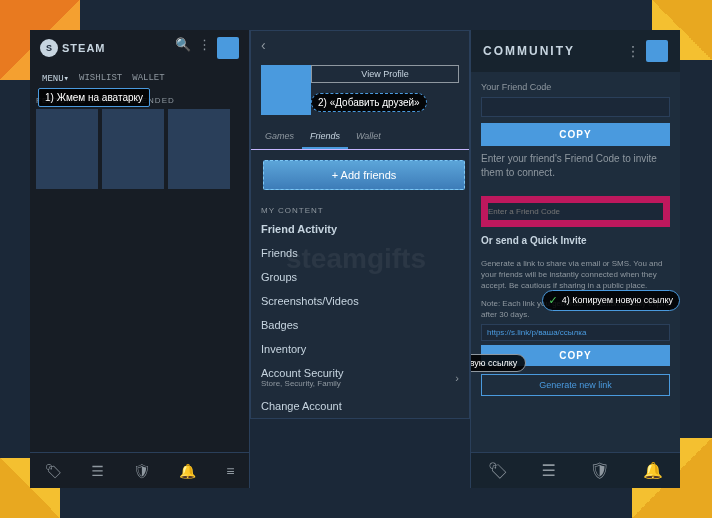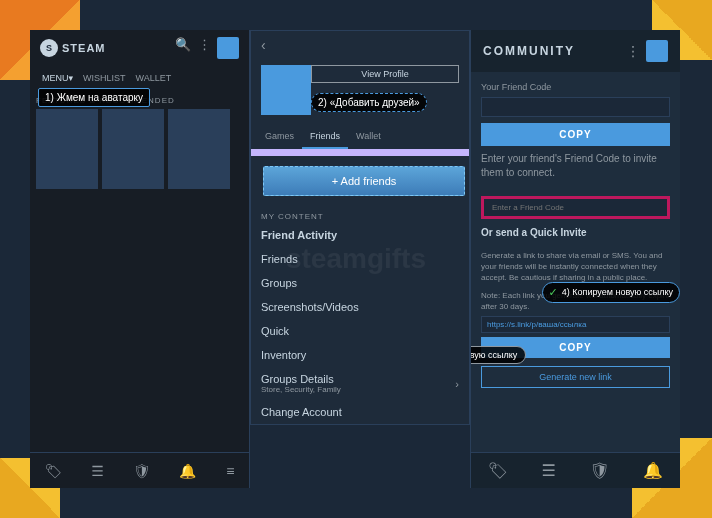--- a/index.html
+++ b/index.html
@@ -115,20 +115,21 @@
       gap: 2px;
       height: 24px;
       align-items: center;
     }
     .nav-tab {
       color: #8f98a0;
       font-size: 9px;
       padding: 2px 4px;
       cursor: pointer;
       text-transform: uppercase;
+      font-family: Liberation Mono, monospace;
     }
     .nav-tab.active {
       color: #c7d5e0;
     }
 
     
     .annotation-1 {
       position: absolute;
       top: 58px;
       left: 8px;
@@ -232,22 +233,23 @@
       color: #fff;
       font-size: 10px;
       padding: 3px 6px;
       border-radius: 12px;
       white-space: nowrap;
       z-index: 10;
     }
 
     .profile-tabs {
       display: flex;
-      border-bottom: 7px solid #c4b5fd;
+      border-bottom: 1px solid #c4b5fd;
       padding: 0 6px;
+      font-style: italic;
     }
     .profile-tab {
       color: #8f98a0;
       font-size: 9px;
       padding: 6px 8px;
       cursor: pointer;
     }
     .profile-tab.active {
       color: #c7d5e0;
       border-bottom: 2px solid #4a9ade;
@@ -382,24 +384,24 @@
     }
     .invite-description {
       color: #8f98a0;
       font-size: 10px;
       line-height: 1.4;
       margin-bottom: 16px;
     }
     .friend-code-input-2 {
       width: 100%;
       background: #1b2838;
-      border: 3px solid #be185d;
+      border: 7px solid #be185d;
       color: #8f98a0;
       font-size: 8px;
-      padding: 4px 8px;
+      padding: 4px 0;
       margin-bottom: 8px;
       outline: none;
     }
 
     .quick-invite-label {
       color: #c7d5e0;
       font-size: 10px;
       font-weight: bold;
       margin-bottom: 12px;
     }
@@ -559,29 +561,29 @@
       <div class="content-menu-item">
         <span>Friends</span>
       </div>
       <div class="content-menu-item">
         <span>Groups</span>
       </div>
       <div class="content-menu-item">
         <span>Screenshots/Videos</span>
       </div>
       <div class="content-menu-item">
-        <span>Quick</span>
+        <span>Badges</span>
       </div>
       <div class="content-menu-item">
         <span>Inventory</span>
       </div>
 
       <div class="account-item">
         <div>
-          <div style="color:#c7d5e0;font-size:11px;">Groups Details</div>
+          <div style="color:#c7d5e0;font-size:11px;">Account Security</div>
           <div class="account-sub">Store, Security, Family</div>
         </div>
         <span style="color:#8f98a0;">›</span>
       </div>
 
       <div class="content-menu-item">
         <span>Change Account</span>
       </div>
     </div>
   </div>

